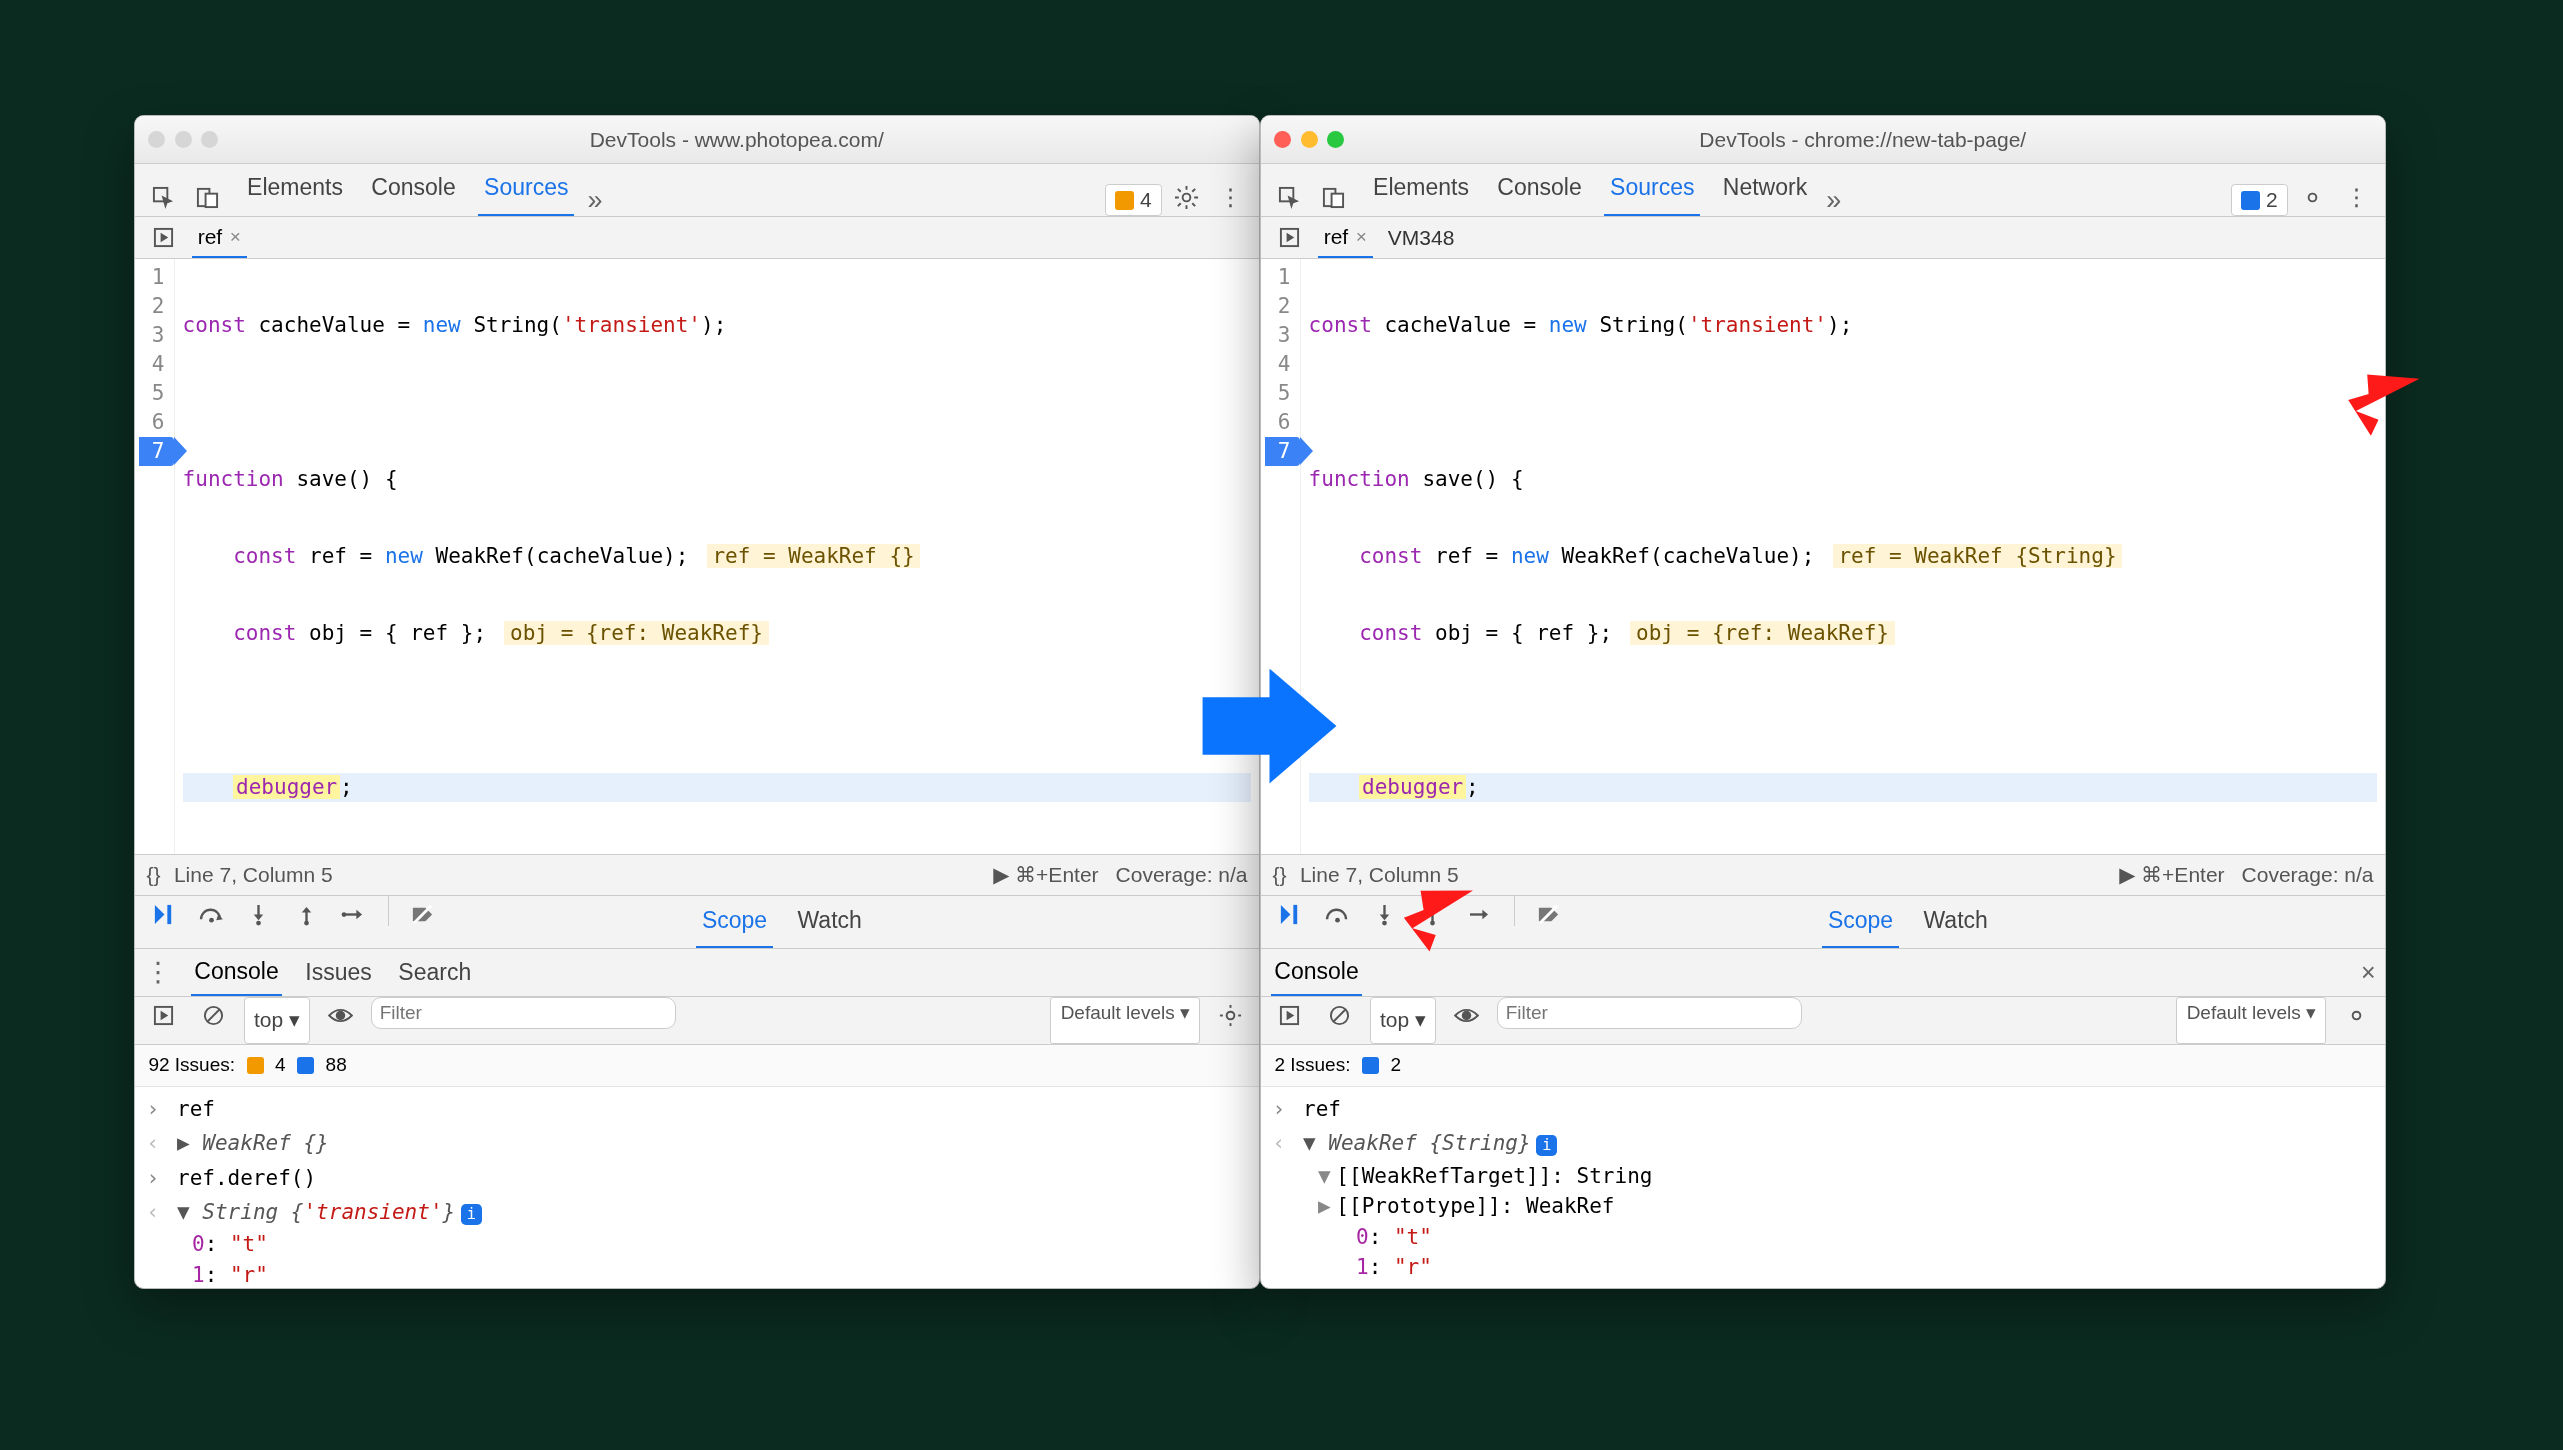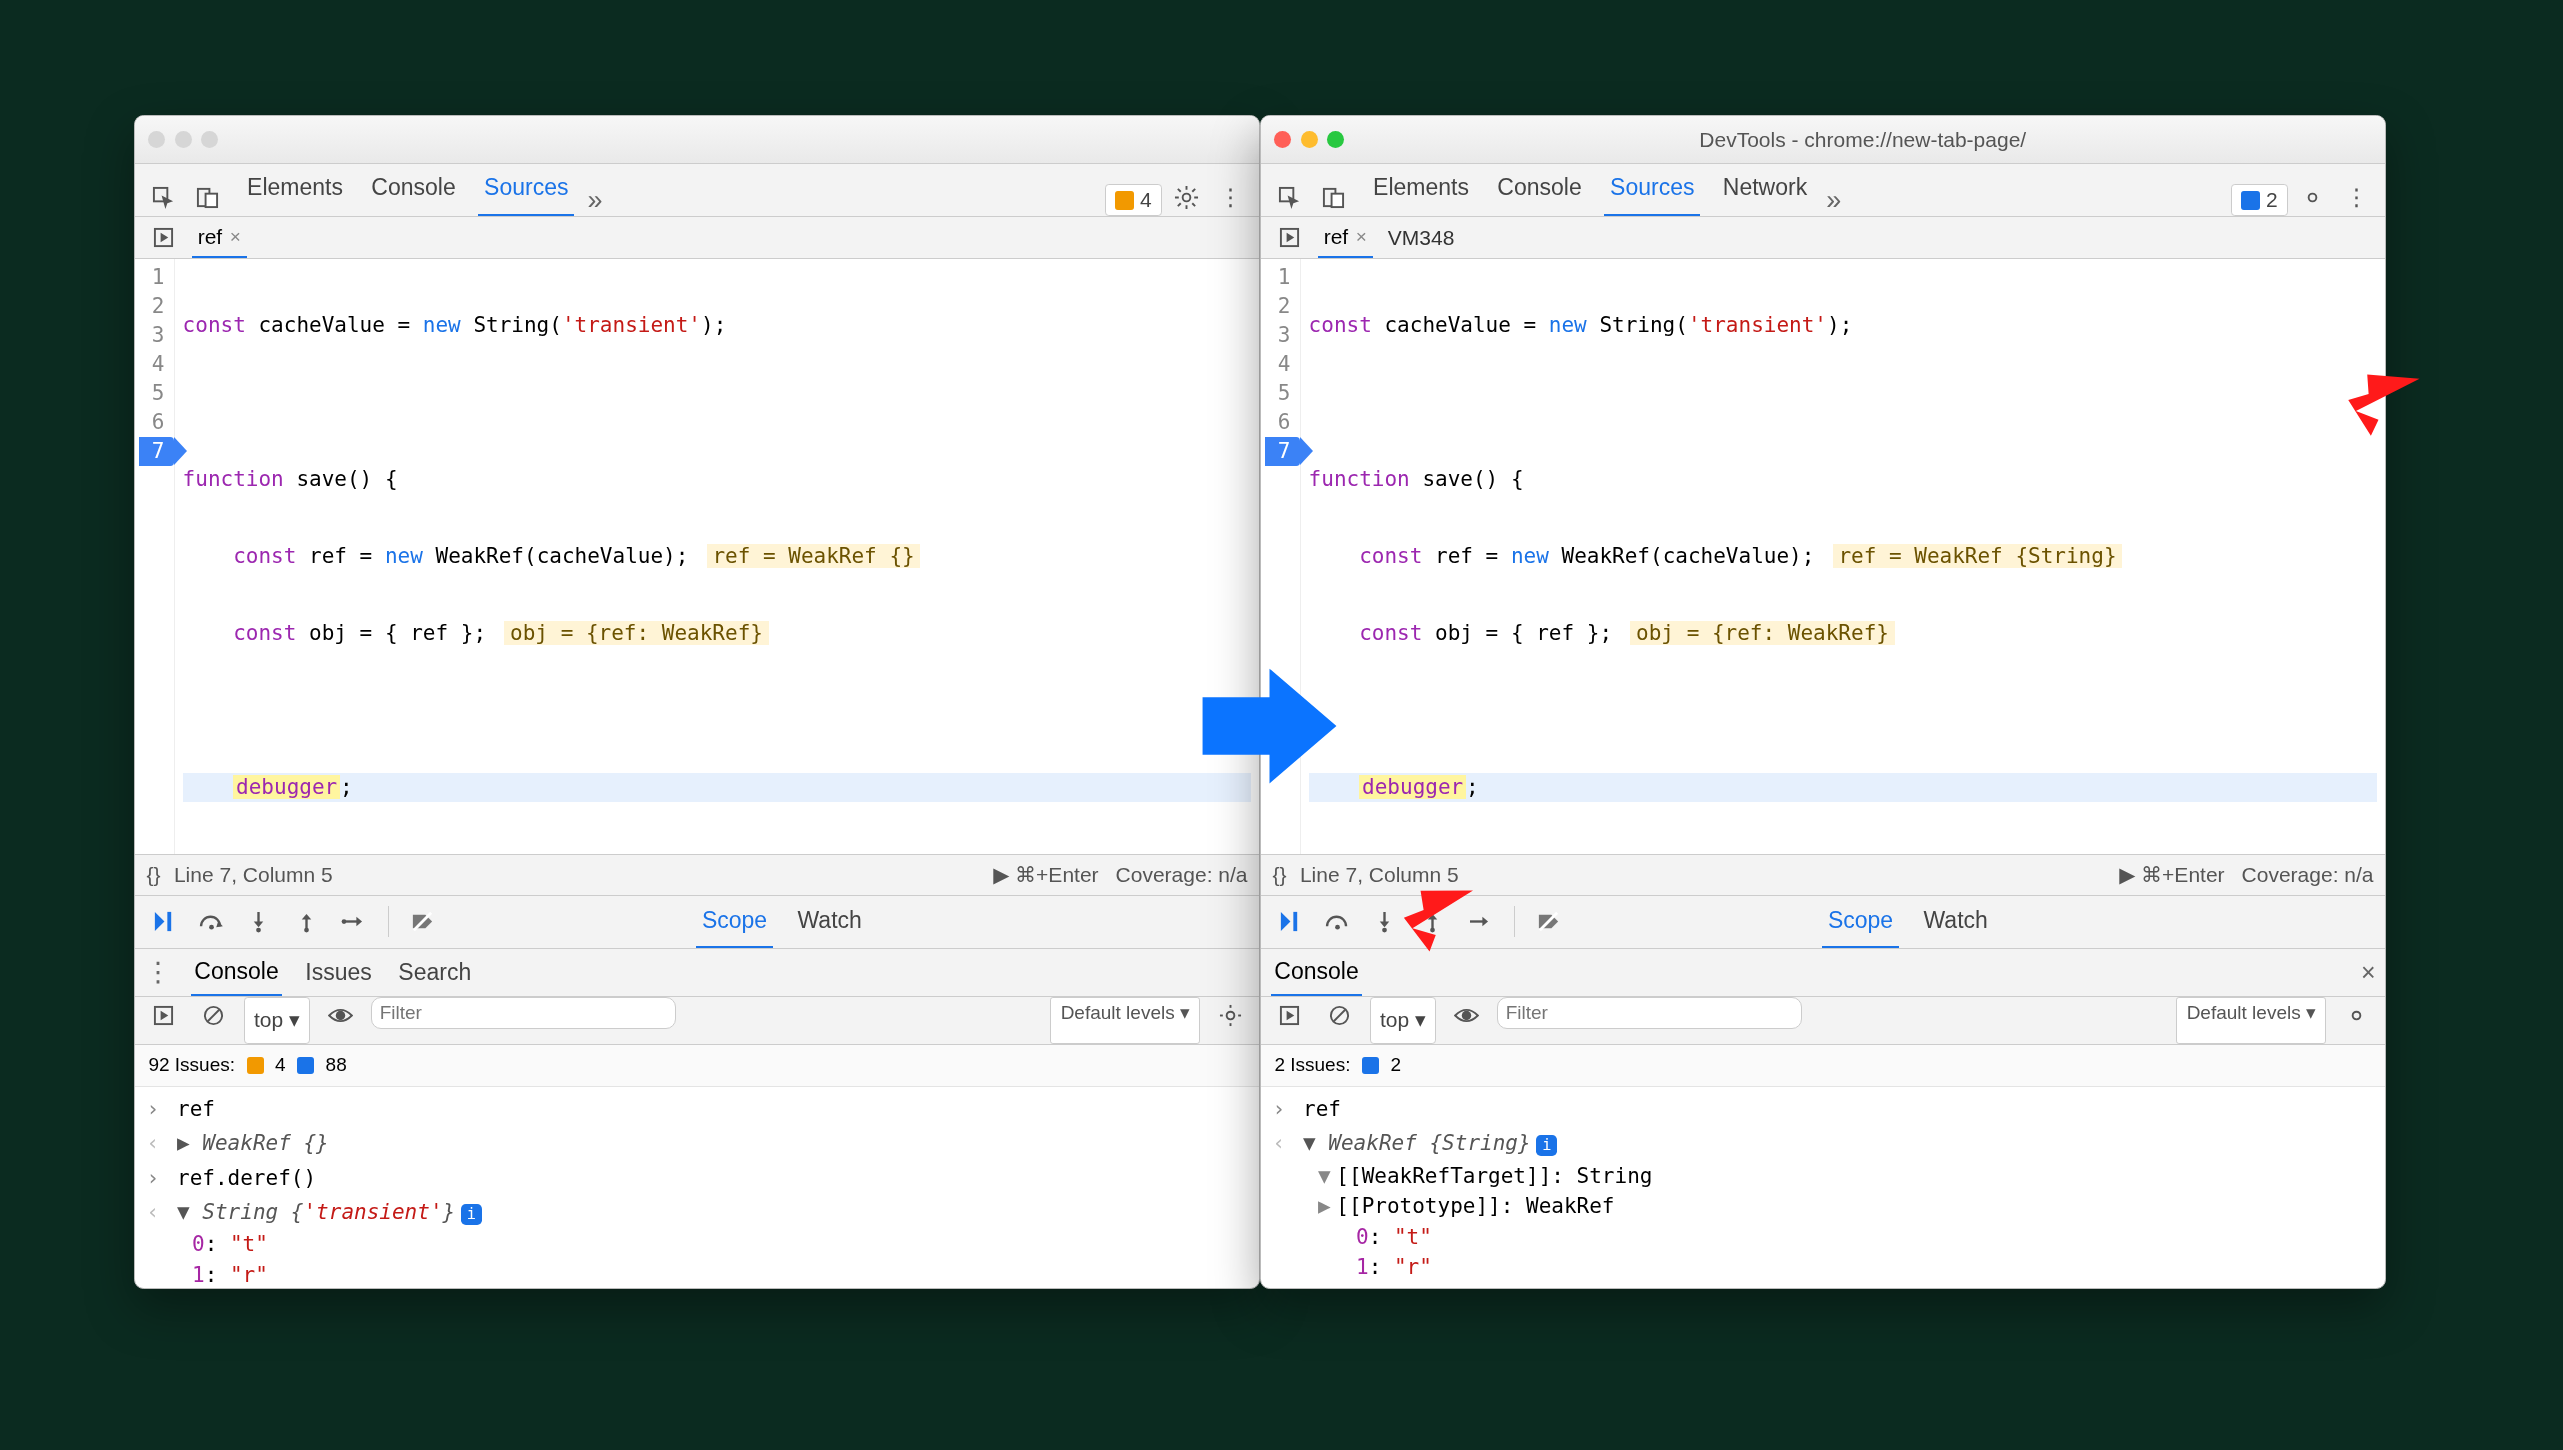--- a/index.html
+++ b/index.html
@@ -115,21 +115,21 @@
 
 .statusbar {
   height: 42px; border-top: 1px solid #ccc; border-bottom: 1px solid #ccc;
   background: #f3f3f3; display: flex; align-items: center; padding: 0 11.5px;
   font-size: 21px; color: #555; gap: 13.4px;
 }
 .statusbar .right { margin-left: auto; display:flex; gap:17px; align-items:center;text-align:center; }
 
 .dbgbar {
   height: 53px; border-bottom: 1px solid #ccc; background: #f3f3f3;
-  display: flex; align-items: center; padding: 0 9.5px; gap: 9.5px;
+  display: flex; padding: 0 9.5px; gap: 9.5px;
 }
 .dbgbar .dicn { width:38px; height:38px; display:inline-flex; align-items:center; justify-content:center; color:#555;}
 .dbgbar .dicn.resume { color:#1a73e8; }
 .dbgbar .sep { width:1px; height:30.5px; background:#ccc; margin: 0 5.7px;}
 .scope-tabs { margin-left: auto; display:flex; gap: 19px; padding-right: 382px; font-size:23px;}
 .scope-tabs .st { padding: 11.5px 5.7px; color:#444;}
 .scope-tabs .st.active { border-bottom: 2.9px solid #1a73e8; color:#1a73e8;}
 
 .drawer-tabs {
   height: 48px; border-bottom: 1px solid #ccc; background:#f3f3f3;
@@ -182,20 +182,21 @@
 
 <div class="stage">
 
 <div class="window left">
   <div class="titlebar">
     <div class="traffic">
       <div class="tlight tl-dim"></div>
       <div class="tlight tl-dim"></div>
       <div class="tlight tl-dim"></div>
     </div>
+    <div class="title">DevTools - www.photopea.com/</div>
   </div>
 
   <div class="toolbar">
     <span class="icon-btn">
           <svg width="23" height="23" viewBox="0 0 24 24">
             <rect x="2" y="2" width="14" height="14" fill="none" stroke="#555" stroke-width="2"></rect>
             <path d="M10 10 L22 16 L16 18 L14 24 Z" fill="#555"></path>
           </svg>
         </span>
     <span class="icon-btn">

